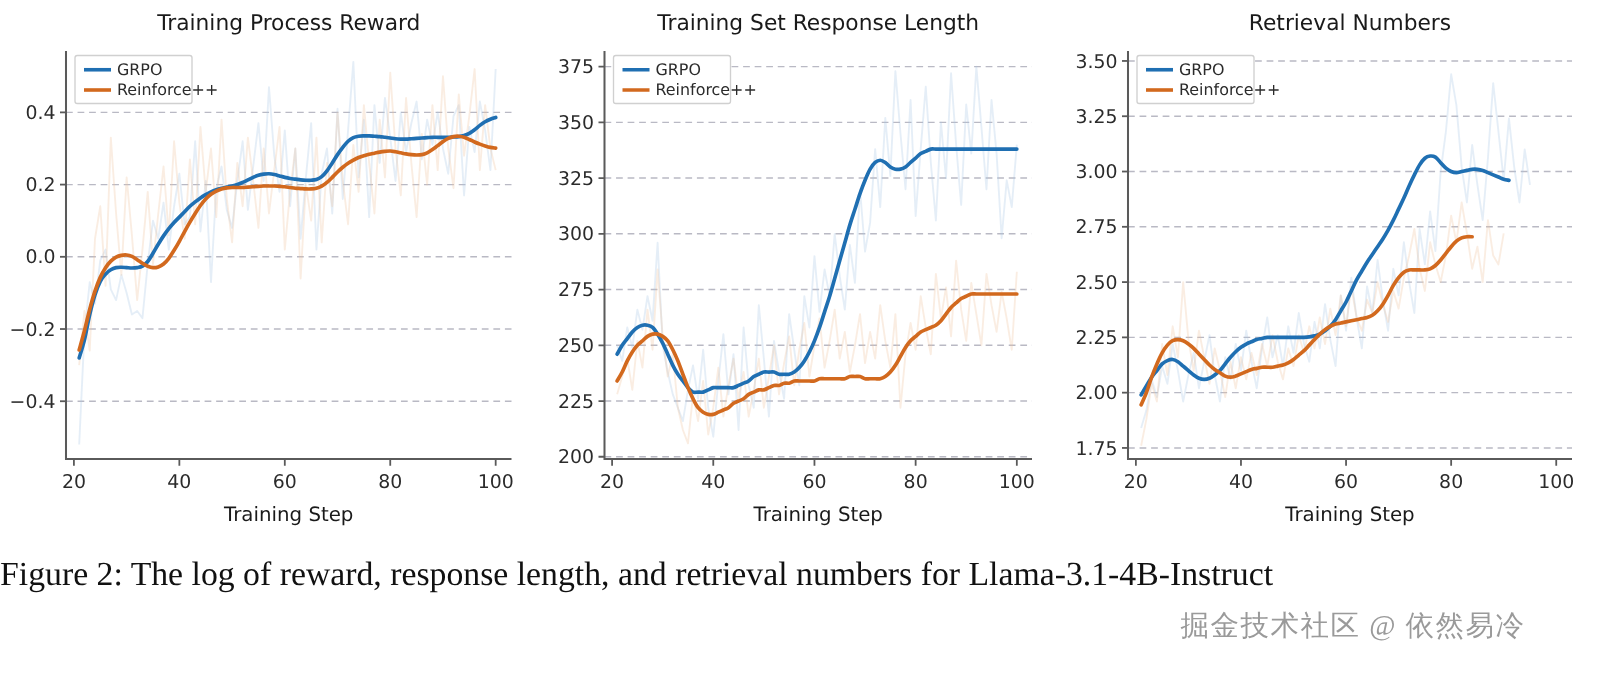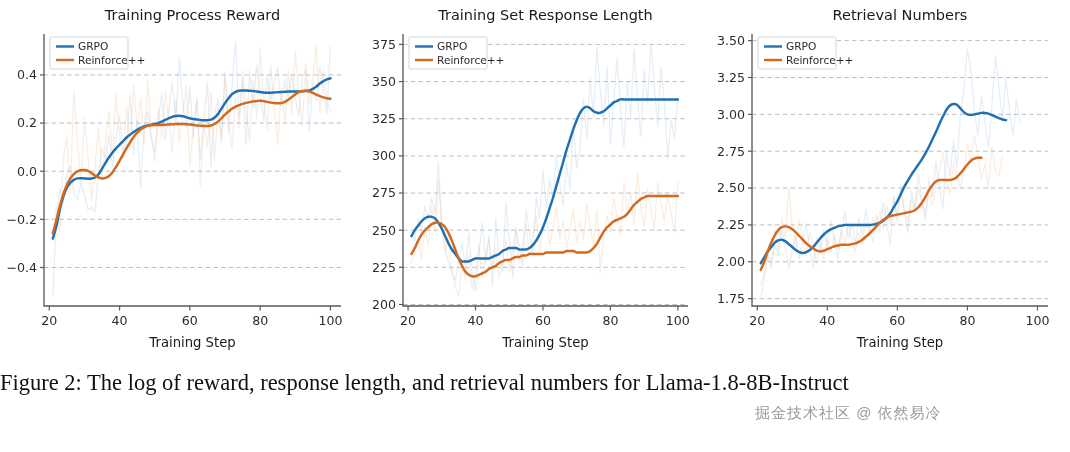--- a/index.html
+++ b/index.html
@@ -67,24 +67,24 @@
     width: 1070px;
     height: 84px;
     font-family: "Liberation Serif", serif;
     font-size: 22.5px;
     line-height: 30px;
     color: #111111;
   }
   #caption .cap-line { white-space: nowrap; }
   #watermark {
     position: absolute;
-    left: 755px;
+    left: 787px;
     top: 404px;
-    font-family: Liberation Sans, sans-serif;
-    font-size: 15px;
+    font-family: Liberation Serif, serif;
+    font-size: 19px;
     color: #9a9a9a;
     letter-spacing: 1px;
     white-space: nowrap;
   }
 </style>
 </head>
 <body>
 
 <div id="figure">
   <div class="panel panel-1">
@@ -239,15 +239,15 @@
         <rect x="58" y="37" width="78" height="32" rx="1.5" class="legend-box"></rect>
         <line x1="64" y1="46.5" x2="82" y2="46.5" stroke="#1f6fb2" stroke-width="2.4"></line>
         <text x="86" y="50.1" class="legend-label">GRPO</text>
         <line x1="64" y1="60" x2="82" y2="60" stroke="#d2691e" stroke-width="2.4"></line>
         <text x="86" y="63.6" class="legend-label">Reinforce++</text>
       </svg>
     </div>
 </div>
 
 <div id="caption">
-  <div class="cap-line">Figure 2:  The log of reward, response length, and retrieval numbers for Llama-1.8-8B-Instruct</div>
+  <div class="cap-line">Figure 2:  The log of reward, response length, and retrieval numbers for Llama-3.1-4B-Instruct</div>
 </div>
 <div id="watermark">掘金技术社区 @ 依然易冷</div>
 
 </body></html>

